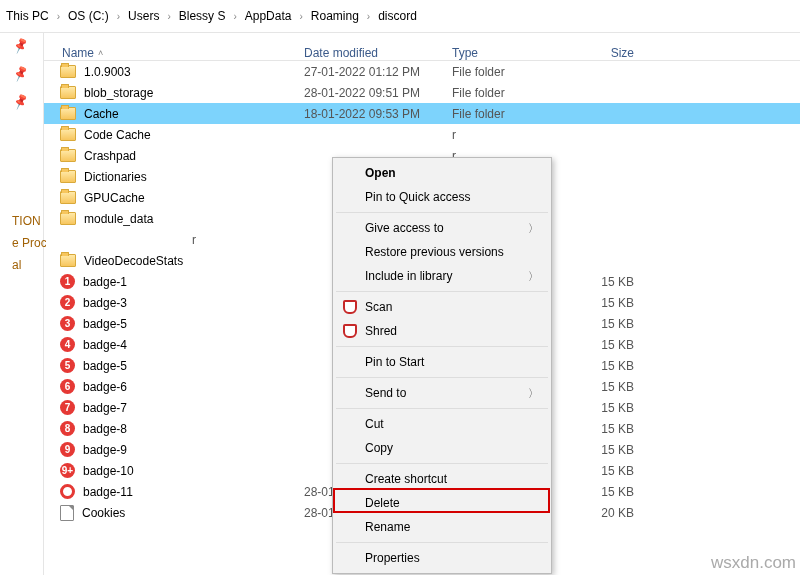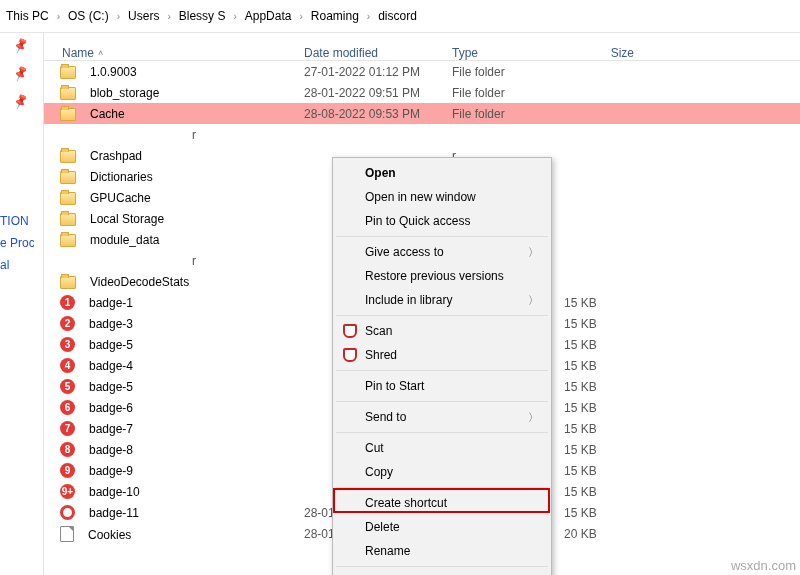--- a/index.html
+++ b/index.html
@@ -12,41 +12,41 @@
 .pin{color:#555;font-size:12px;transform:rotate(-20deg)}
 .content{flex:1;position:relative}
 .hdr{display:flex;align-items:flex-end;height:28px;border-bottom:1px solid #e5e5e5;color:#3b5a8a}
 .col-name{width:260px;padding-left:18px;display:flex;align-items:center;gap:4px}
 .col-date{width:148px}
 .col-type{width:112px}
 .col-size{width:82px;text-align:right;padding-right:12px}
 .sort{font-size:9px;color:#888}
 .rows{}
 .row{display:flex;align-items:center;height:21px}
-.row.selected{background:#fca5a5}
-.cell-name{width:260px;padding-left:16px;display:flex;align-items:flex-end;gap:14px;white-space:nowrap}
+.row.selected{background:#7dd3fc}
+.cell-name{width:260px;padding-left:16px;display:flex;align-items:center;gap:8px;white-space:nowrap}
 .cell-date{width:148px;color:#555}
 .cell-type{width:112px;color:#555}
-.cell-size{width:82px;padding-right:12px;color:#555}
+.cell-size{width:82px;text-align:right;padding-right:12px;color:#555}
 .fico{width:16px;height:13px;background:linear-gradient(#ffe9a8,#f7c65e);border:1px solid #d9a93a;border-radius:1px;position:relative}
 .fico:before{content:"";position:absolute;top:-3px;left:0;width:6px;height:3px;background:#f7c65e;border:1px solid #d9a93a;border-bottom:none;border-radius:1px 1px 0 0}
 .bico{width:15px;height:15px;border-radius:50%;background:#e53935;color:#fff;font-size:10px;font-weight:bold;display:flex;align-items:center;justify-content:center}
 .bico.ring{background:#fff;border:3px solid #e53935}
 .cico{width:14px;height:16px;border:1px solid #888;border-radius:1px;background:#fff;position:relative}
 .cico:before{content:"";position:absolute;top:0;right:0;border-style:solid;border-width:0 4px 4px 0;border-color:transparent #888 transparent transparent}
 .ctxmenu{position:absolute;left:288px;top:124px;width:220px;background:#f2f2f2;border:1px solid #bbb;box-shadow:2px 2px 6px rgba(0,0,0,.25);padding:3px 2px}
 .mitem{height:24px;display:flex;align-items:center;padding:0 28px 0 30px;cursor:default;position:relative}
 .mitem.bold{font-weight:700}
 .msep{height:1px;background:#ddd;margin:3px 1px}
 .arrow{position:absolute;right:10px;color:#555;font-size:11px}
 .mico{position:absolute;left:8px;width:14px;height:14px}
 .shield{background:#fff;border:2px solid #c62828;border-radius:2px 2px 6px 6px}
 .delete-box{position:absolute;left:289px;top:455px;width:217px;height:25px;border:2px solid #d40000;pointer-events:none}
-.watermark{position:absolute;right:4px;bottom:2px;font-size:13px;color:#aaa}
-.leftlabels{position:absolute;left:0;top:210px;font-size:12px;color:#1d4ed8;line-height:22px;width:34px;overflow:hidden;white-space:nowrap}
+.watermark{position:absolute;right:4px;bottom:2px;font-size:17px;color:#aaa}
+.leftlabels{position:absolute;left:12px;top:210px;font-size:12px;color:#a16207;line-height:22px;width:34px;overflow:hidden;white-space:nowrap}
 </style>
 </head>
 <body>
 
 <div class="breadcrumb" id="bc">
     <span>This PC</span>
     <span class="sep">›</span>
     <span>OS (C:)</span>
     <span class="sep">›</span>
     <span>Users</span>
@@ -99,25 +99,29 @@
           </div>
           <div class="cell-date">28-01-2022 09:51 PM</div>
           <div class="cell-type">File folder</div>
           <div class="cell-size"></div>
         </div>
         <div class="row selected">
           <div class="cell-name">
             <span class="fico"></span>
             <span>Cache</span>
           </div>
-          <div class="cell-date">28-08-2022 09:53 PM</div>
+          <div class="cell-date">18-01-2022 09:53 PM</div>
           <div class="cell-type">File folder</div>
           <div class="cell-size"></div>
         </div>
         <div class="row">
+          <div class="cell-name">
+            <span class="fico"></span>
+            <span>Code Cache</span>
+          </div>
           <div class="cell-date"></div>
           <div class="cell-type">r</div>
           <div class="cell-size"></div>
         </div>
         <div class="row">
           <div class="cell-name">
             <span class="fico"></span>
             <span>Crashpad</span>
           </div>
           <div class="cell-date"></div>
@@ -130,29 +134,20 @@
             <span>Dictionaries</span>
           </div>
           <div class="cell-date"></div>
           <div class="cell-type">r</div>
           <div class="cell-size"></div>
         </div>
         <div class="row">
           <div class="cell-name">
             <span class="fico"></span>
             <span>GPUCache</span>
-          </div>
-          <div class="cell-date"></div>
-          <div class="cell-type">r</div>
-          <div class="cell-size"></div>
-        </div>
-        <div class="row">
-          <div class="cell-name">
-            <span class="fico"></span>
-            <span>Local Storage</span>
           </div>
           <div class="cell-date"></div>
           <div class="cell-type">r</div>
           <div class="cell-size"></div>
         </div>
         <div class="row">
           <div class="cell-name">
             <span class="fico"></span>
             <span>module_data</span>
           </div>
@@ -282,23 +277,20 @@
           <div class="cell-type">File</div>
           <div class="cell-size">20 KB</div>
         </div>
       </div>
 
     <div class="ctxmenu">
       <div class="mitem bold">
           <span>Open</span>
         </div>
       <div class="mitem">
-          <span>Open in new window</span>
-        </div>
-      <div class="mitem">
           <span>Pin to Quick access</span>
         </div>
       <div class="msep"></div>
       <div class="mitem">
           <span>Give access to</span>
           <span class="arrow">〉</span>
         </div>
       <div class="mitem">
           <span>Restore previous versions</span>
         </div>

